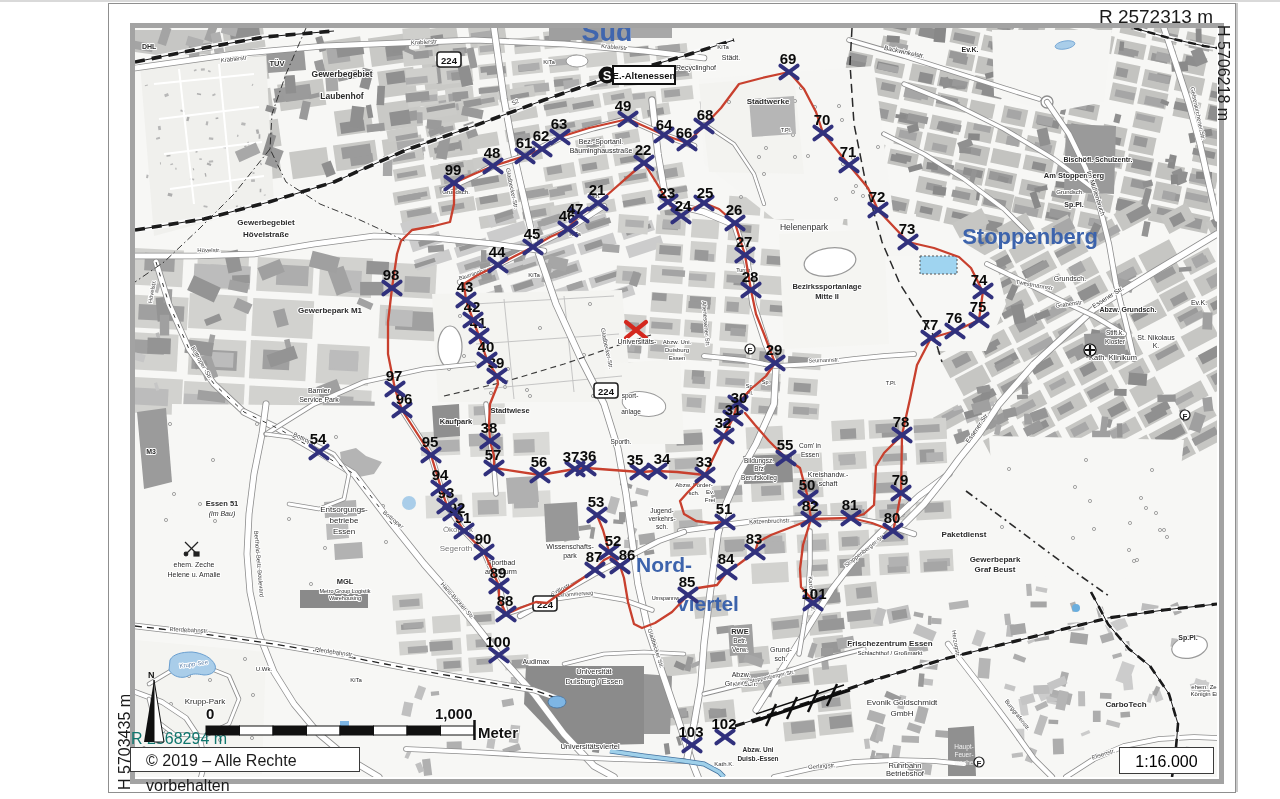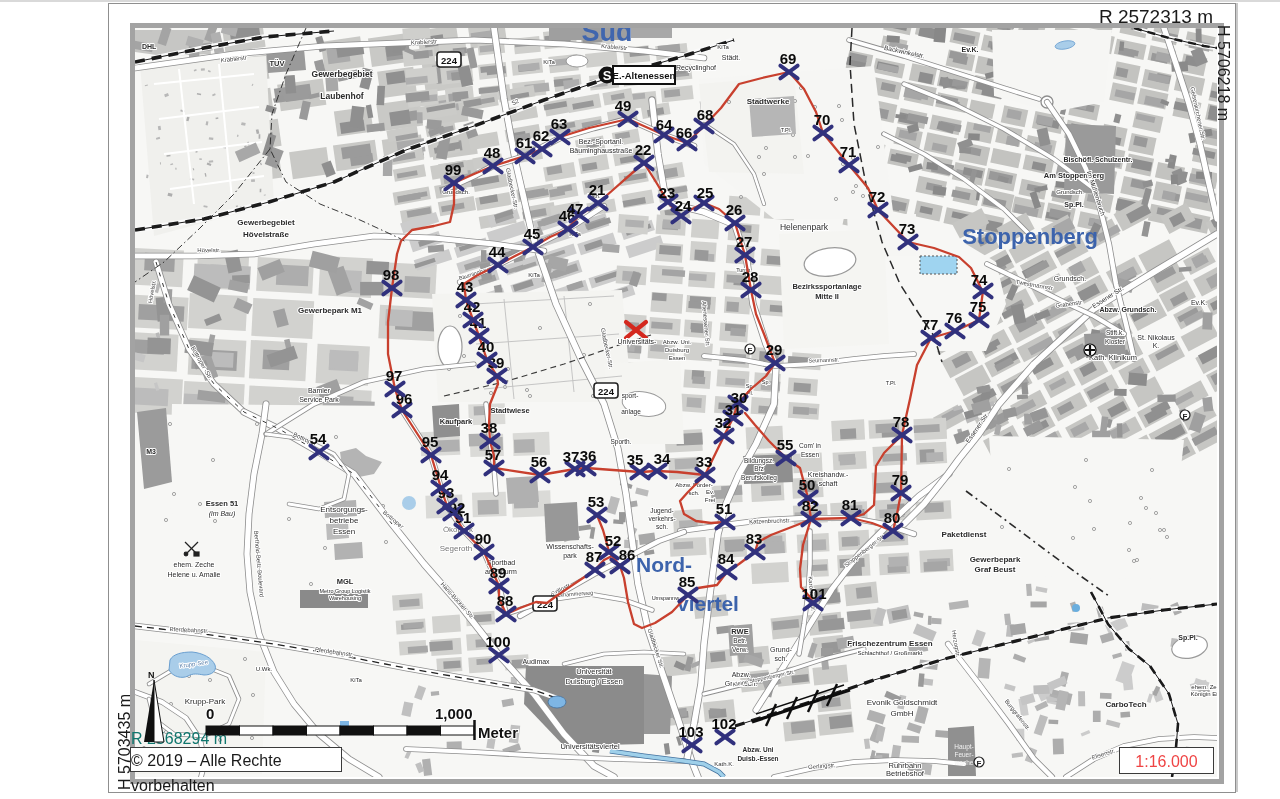--- a/index.html
+++ b/index.html
@@ -2634,23 +2634,23 @@
 <div class="abs" style="left:1214px;top:25px;width:16px;">
     <div style="transform:rotate(90deg) translateY(-100%);transform-origin:top left;font-size:16px;color:#1a1a1a;white-space:nowrap;">H 5706218 m</div>
   </div>
 
 <div class="abs" style="left:116px;top:790px;">
     <div style="transform:rotate(-90deg);transform-origin:top left;font-size:16px;color:#1a1a1a;white-space:nowrap;">H 5703435 m</div>
   </div>
 
 <div class="abs" style="left:131px;top:730px;font-size:16px;color:#0f766e;">R 2568294 m</div>
 
-<div class="abs" style="left:130px;top:747px;width:212px;height:25px;border:1px solid #3a3a3a;background:#ffffff;font-size:16px;color:#1a1a1a;line-height:25px;box-sizing:border-box;">© 2019 – Alle Rechte vorbehalten</div>
-
-<div class="abs" style="left:1119px;top:747px;width:95px;height:27px;border:1px solid #3a3a3a;background:#ffffff;font-size:16px;color:#ef4444;line-height:27px;text-align:center;box-sizing:border-box;">1:16.000</div>
+<div class="abs" style="left:130px;top:747px;width:230px;height:25px;border:1px solid #3a3a3a;background:#ffffff;font-size:16px;color:#1a1a1a;line-height:25px;padding-left:15px;box-sizing:border-box;">© 2019 – Alle Rechte vorbehalten</div>
+
+<div class="abs" style="left:1119px;top:747px;width:95px;height:27px;border:1px solid #3a3a3a;background:#ffffff;font-size:16px;color:#000000;line-height:27px;text-align:center;box-sizing:border-box;">1:16.000</div>
 
 <svg class="abs" style="left:200px;top:700px;" width="330" height="45" viewBox="0 0 330 45">
 
 <text x="6" y="19" font-size="15" font-weight="bold" fill="#111" stroke="#fff" stroke-width="2" paint-order="stroke">0</text>
 
 <text x="235" y="19" font-size="15" font-weight="bold" fill="#111" stroke="#fff" stroke-width="2" paint-order="stroke">1,000</text>
 
 <g stroke="#111" stroke-width="1">
 <rect x="6" y="26" width="33.5" height="9" fill="#111"></rect>
       <rect x="39.5" y="26" width="33.5" height="9" fill="#fff"></rect>

